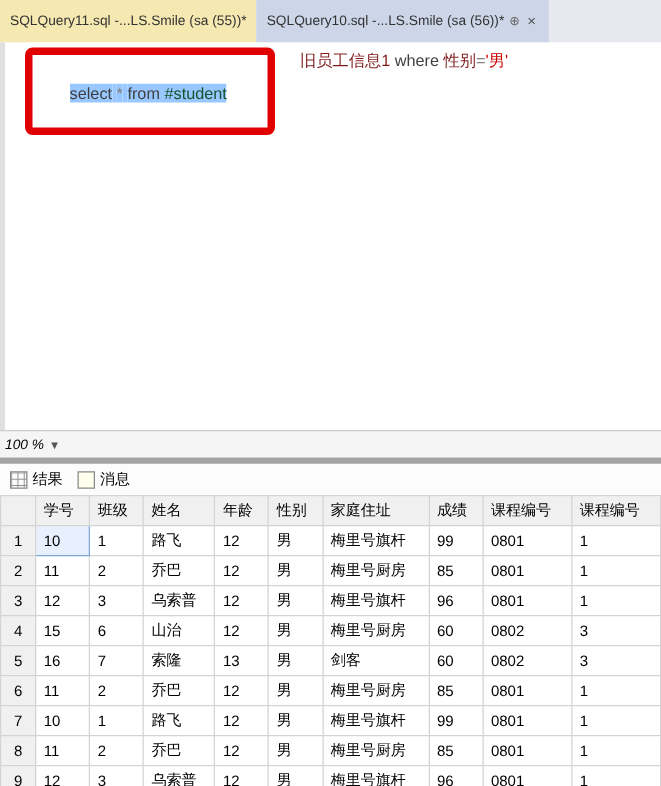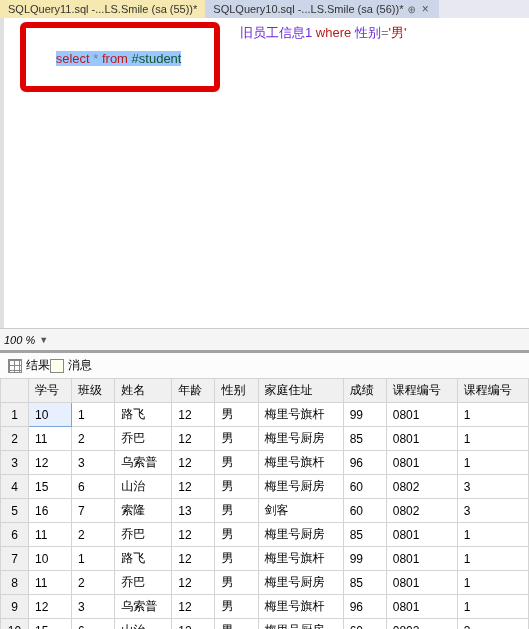--- a/index.html
+++ b/index.html
@@ -1,46 +1,46 @@
 <!DOCTYPE html>
 <html><head>
 <meta charset="utf-8">
 <style>
   * { box-sizing: border-box; margin: 0; padding: 0; font-family: "Microsoft YaHei", Arial, sans-serif; }
   body { width: 529px; height: 629px; overflow: hidden; background: #fff; }
   
-  .tabs { display: flex; height: 18px; background: #e8e8f0; font-size: 11px; }
+  .tabs { display: flex; height: 34px; background: #e8e8f0; font-size: 11px; }
   .tab { padding: 3px 8px; display: flex; align-items: center; gap: 4px; cursor: pointer; }
   .tab.active { background: #f5e8b0; color: #333; }
   .tab.inactive { background: #cdd6e8; color: #333; }
   .tab-pin { color: #666; font-size: 10px; }
   .tab-close { color: #555; font-size: 12px; padding: 0 2px; cursor: pointer; }
   
   .editor { position: relative; background: #fff; height: 310px; border-left: 4px solid #e0e0e0; }
   .editor-inner { padding: 6px 10px; font-family: Consolas, monospace; font-size: 13px; }
   
   .highlight-box { position: absolute; left: 16px; top: 4px; width: 200px; height: 70px;
                    border: 6px solid #e00000; border-radius: 6px; pointer-events: none; }
   
   .code-line { white-space: pre; }
   .sel { background: #99c7ff; }
-  .kw-blue { color: #b91c1c; }
+  .kw-blue { color: #404040; }
   .kw-gray { color: #808080; }
   .kw-red { color: #cc0000; }
   .kw-teal { color: #14532d; }
-  .plain { color: #6d28d9; }
+  .plain { color: #7f1d1d; }
   
   .code-frag2 { position: absolute; left: 236px; top: 6px; font-family: Consolas, monospace; font-size: 13px; }
   
   .zoom-bar { height: 22px; border-top: 1px solid #ccc; display: flex; align-items: center;
               font-size: 11px; padding: 0 4px; gap: 4px; background: #f5f5f5; font-style: italic; }
   .zoom-bar .dd { font-size: 9px; color: #555; }
   
-  .result-tabs { display: flex; padding: 4px 8px; font-size: 12px;
-                 border-top: 3px solid #a3a3a3; background: #fcfcfc; align-items: center; }
+  .result-tabs { display: flex; gap: 12px; padding: 4px 8px; font-size: 12px;
+                 border-top: 5px solid #a3a3a3; background: #fcfcfc; align-items: center; }
   .result-tab { display: flex; align-items: center; gap: 4px; cursor: pointer; }
   .result-icon { width: 14px; height: 14px; display: inline-block; }
   .icon-grid { background: linear-gradient(#fff,#fff); border: 1px solid #888;
                background-image: linear-gradient(#888 1px, transparent 1px),
                                  linear-gradient(90deg, #888 1px, transparent 1px);
                background-size: 5px 5px; }
   .icon-msg { border: 1px solid #888; background: #ffe; position: relative; }
   
   .grid-wrap { overflow: auto; height: 251px; }
   table.grid { border-collapse: collapse; font-size: 12px; width: 100%; }

